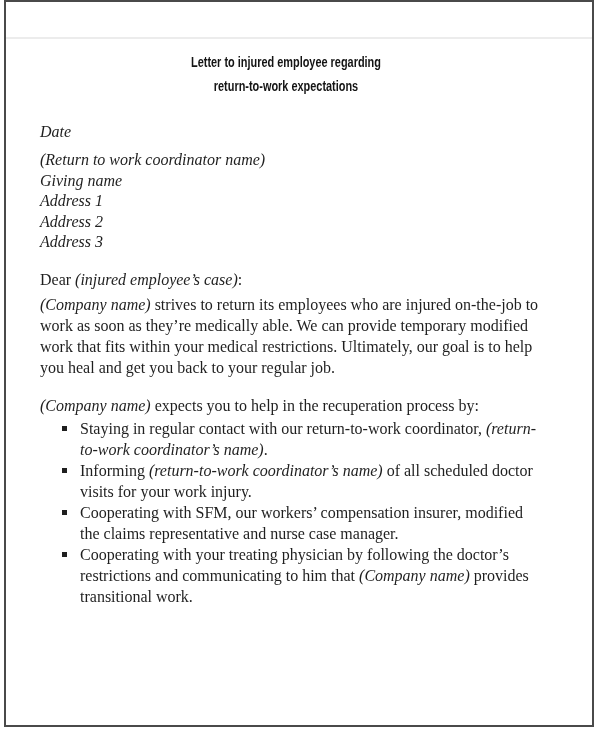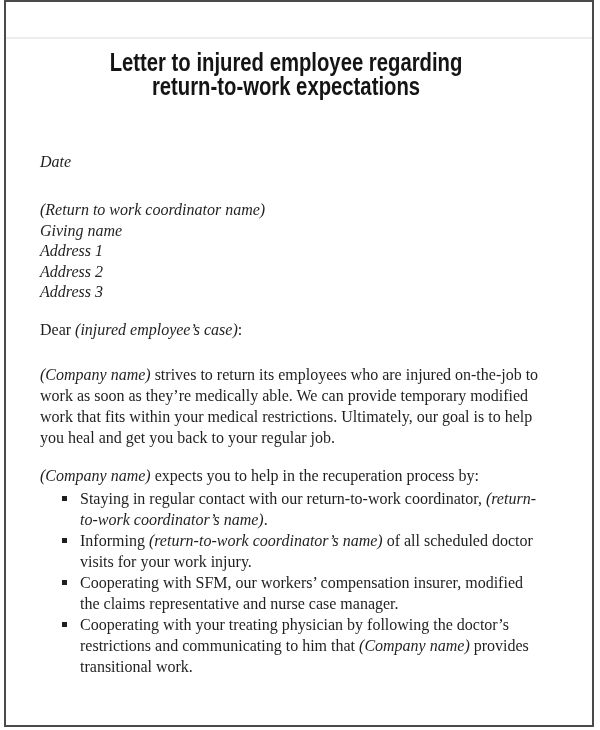--- a/index.html
+++ b/index.html
@@ -31,48 +31,48 @@
     left: 0;
     right: 0;
     height: 2px;
     background: #ececec;
   }
   .title {
     margin: 48px 60px 0 34px;
     text-align: center;
     font-family: "Liberation Sans", sans-serif;
     font-weight: bold;
-    font-size: 26px;
+    font-size: 14px;
     line-height: 24px;
     color: #141414;
   }
   .title .tl {
     display: block;
     transform: scaleX(0.78);
     transform-origin: 50% 50%;
     white-space: nowrap;
   }
   .content {
     margin: 0 51px 0 34px;
     font-size: 16px;
     line-height: 21px;
   }
   p { margin: 0; }
   .it { font-style: italic; }
   .date {
-    margin-top: 53px;
+    margin-top: 23px;
     font-style: italic;
   }
   .address {
-    margin-top: 28px;
+    margin-top: 8px;
     font-style: italic;
     line-height: 20.5px;
   }
   .salutation { margin-top: 16px; }
-  .para1 { margin-top: 24px; }
+  .para1 { margin-top: 4px; }
   .intro { margin-top: 17px; }
   ul.bullets {
     list-style: none;
     margin: 2px 0 17px 0;
     padding: 0;
   }
   ul.bullets li {
     position: relative;
     padding-left: 40px;
   }

